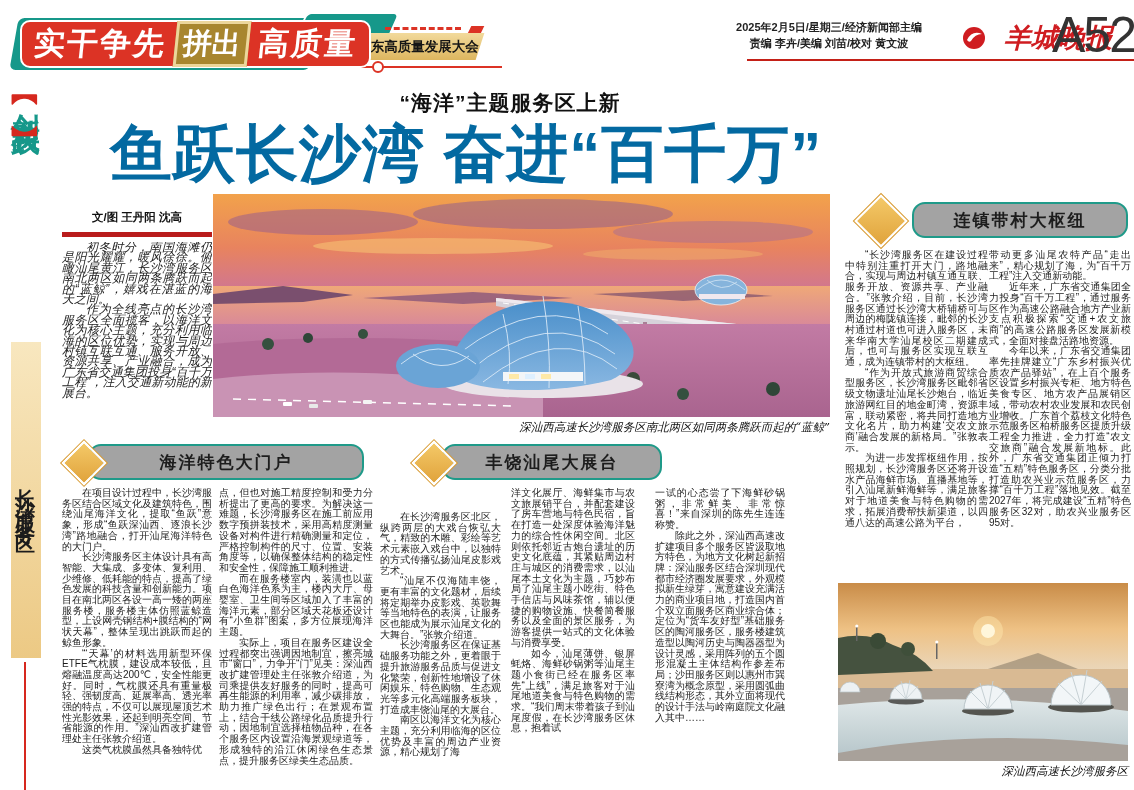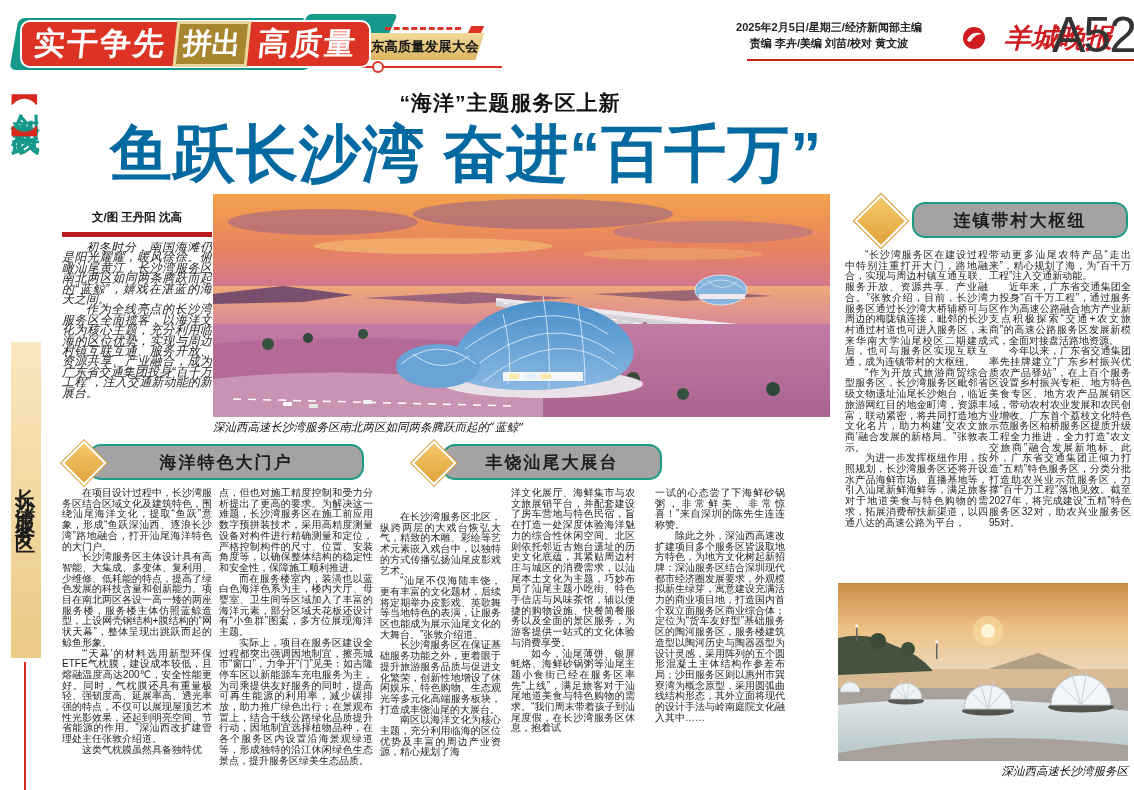--- a/index.html
+++ b/index.html
@@ -45,21 +45,21 @@
   .side-vline{position:absolute;left:24px;top:662px;width:2px;height:128px;background:#d6281e;}
 
   
   .kicker{position:absolute;left:250px;top:89px;width:520px;text-align:center;
      font-size:21px;font-weight:700;color:#111;letter-spacing:1px;}
   .headline{position:absolute;left:110px;top:112px;width:1020px;text-align:left;
      font-size:62px;font-weight:900;color:#0369a1;letter-spacing:1px;white-space:nowrap;}
 
   
   .main-photo{position:absolute;left:213px;top:194px;width:617px;height:223px;overflow:hidden;}
-  .main-caption{position:absolute;left:213px;top:420px;width:617px;
+  .main-caption{position:absolute;left:213px;top:420px;width:617px;text-align:right;
      font-family:"DejaVu Serif","Liberation Serif",serif;font-style:italic;font-size:11.5px;color:#111;}
   .r-photo{position:absolute;left:838px;top:583px;width:290px;height:178px;overflow:hidden;}
   .r-caption{position:absolute;left:838px;top:764px;width:290px;text-align:right;
      font-family:"DejaVu Serif","Liberation Serif",serif;font-style:italic;font-size:11.5px;color:#111;}
 
   
   .sec-header{position:absolute;height:38px;}
   .sec-box{position:absolute;top:0;height:32px;background:#a3a3a3;border:2px solid #1f9a89;border-radius:13px;
      display:flex;align-items:center;justify-content:center;}
   .sec-box::before{content:"";position:absolute;left:-10px;right:6px;top:-2px;bottom:-2px;
@@ -220,21 +220,21 @@
 
   <div class="bodycol stdcol" style="left:62px;top:488px;width:150px;height:302px;">
       <p>在项目设计过程中，长沙湾服务区结合区域文化及建筑特色，围绕汕尾海洋文化，提取“鱼跃”意象，形成“鱼跃深汕西、逐浪长沙湾”路地融合，打开汕尾海洋特色的大门户。</p>
       <p>长沙湾服务区主体设计具有高智能、大集成、多变体、复利用、少维修、低耗能的特点，提高了绿色发展的科技含量和创新能力。项目在南北两区各设一高一矮的两座服务楼，服务楼主体仿照蓝鲸造型，上设网壳钢结构+膜结构的“网状天幕”，整体呈现出跳跃而起的鲸鱼形象。</p>
       <p>“‘天幕’的材料选用新型环保ETFE气枕膜，建设成本较低，且熔融温度高达200℃，安全性能更好。同时，气枕膜还具有重量极轻、强韧度高、延展率高、透光率强的特点，不仅可以展现屋顶艺术性光影效果，还起到明亮空间、节省能源的作用。”深汕西改扩建管理处主任张敦介绍道。</p>
       <p>这类气枕膜虽然具备独特优</p>
     </div>
   <div class="bodycol stdcol" style="left:219px;top:488px;width:154px;height:302px;">
       <p class="flush">点，但也对施工精度控制和受力分析提出了更高的要求。为解决这一难题，长沙湾服务区在施工前应用数字预拼装技术，采用高精度测量设备对构件进行精确测量和定位，严格控制构件的尺寸、位置、安装角度等，以确保整体结构的稳定性和安全性，保障施工顺利推进。</p>
       <p>而在服务楼室内，装潢也以蓝白色海洋色系为主，楼内大厅、母婴室、卫生间等区域加入了丰富的海洋元素，部分区域天花板还设计有“小鱼群”图案，多方位展现海洋主题。</p>
-      <p>实际上，项目在服务区建设全过程都突出强调因地制宜，擦亮城市“窗口”，力争开“门”见美：如吉隆停车区以新能源车充电服务为主，为司乘提供友好服务的同时，提高可再生能源的利用率，减少碳排放，助力推广绿色出行；在景观布置上，结合干线公路绿化品质提升行动，因地制宜选择植物品种，在各个服务区内设置沿海景观绿道等，形成独特的沿江休闲绿色生态景点，提升服务区绿美生态品质。</p>
+      <p>实际上，项目在服务区建设全过程都突出强调因地制宜，擦亮城市“窗口”，力争开“门”见美：深汕西改扩建管理处主任张敦介绍道，为司乘提供友好服务的同时，提高可再生能源的利用率，减少碳排放，助力推广绿色出行；在景观布置上，结合干线公路绿化品质提升行动，因地制宜选择植物品种，在各个服务区内设置沿海景观绿道等，形成独特的沿江休闲绿色生态景点，提升服务区绿美生态品质。</p>
     </div>
 
   <div class="bodycol stdcol" style="left:380px;top:512px;width:121px;height:302px;">
       <p>在长沙湾服务区北区，纵跨两层的大戏台恢弘大气，精致的木雕、彩绘等艺术元素嵌入戏台中，以独特的方式传播弘扬汕尾皮影戏艺术。</p>
       <p>“汕尾不仅海陆丰饶，更有丰富的文化题材，后续将定期举办皮影戏、英歌舞等当地特色的表演，让服务区也能成为展示汕尾文化的大舞台。”张敦介绍道。</p>
       <p>长沙湾服务区在保证基础服务功能之外，更着眼于提升旅游服务品质与促进文化繁荣，创新性地增设了休闲娱乐、特色购物、生态观光等多元化高端服务板块，打造成丰饶汕尾的大展台。</p>
       <p>南区以海洋文化为核心主题，充分利用临海的区位优势及丰富的周边产业资源，精心规划了海</p>
     </div>
   <div class="bodycol stdcol" style="left:511px;top:488px;width:124px;height:302px;">
       <p class="flush">洋文化展厅、海鲜集市与农文旅展销平台，并配套建设了房车营地与特色民宿，旨在打造一处深度体验海洋魅力的综合性休闲空间。北区则依托邻近古炮台遗址的历史文化底蕴，其紧贴周边村庄与城区的消费需求，以汕尾本土文化为主题，巧妙布局了汕尾主题小吃街、特色手信店与风味茶馆，辅以便捷的购物设施、快餐简餐服务以及全面的景区服务，为游客提供一站式的文化体验与消费享受。</p>

